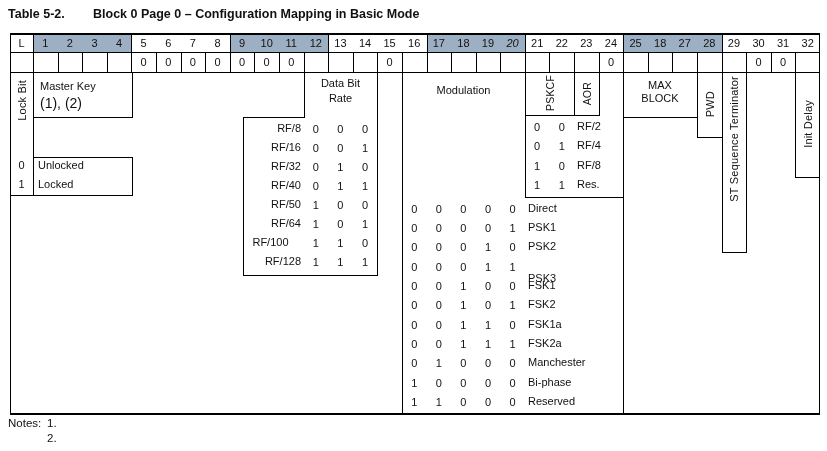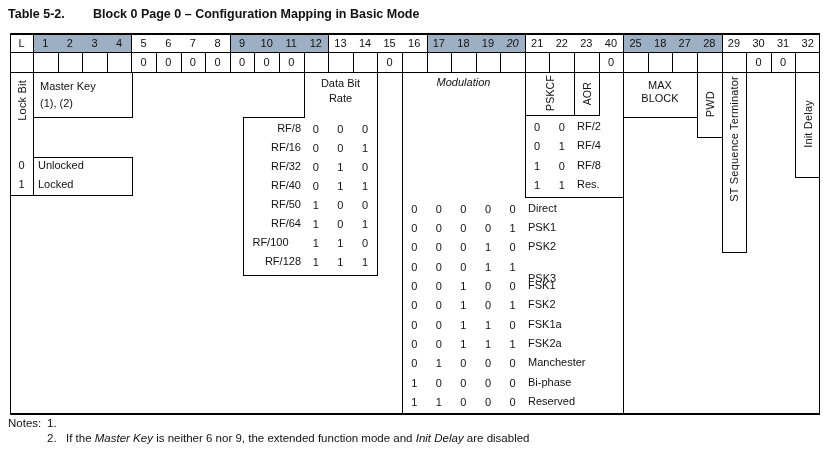--- a/index.html
+++ b/index.html
@@ -120,21 +120,21 @@
       <div class="num" style="left: 352.719px; top: 36px; width: 24.5938px;">14</div>
       <div class="num" style="left: 377.312px; top: 36px; width: 24.5938px;">15</div>
       <div class="num" style="left: 401.906px; top: 36px; width: 24.5938px;">16</div>
       <div class="num" style="left: 426.5px; top: 36px; width: 24.5938px;">17</div>
       <div class="num" style="left: 451.094px; top: 36px; width: 24.5938px;">18</div>
       <div class="num" style="left: 475.688px; top: 36px; width: 24.5938px;">19</div>
       <div class="num" style="left: 500.281px; top: 36px; width: 24.5938px; font-style: italic;">20</div>
       <div class="num" style="left: 524.875px; top: 36px; width: 24.5938px;">21</div>
       <div class="num" style="left: 549.469px; top: 36px; width: 24.5938px;">22</div>
       <div class="num" style="left: 574.062px; top: 36px; width: 24.5938px;">23</div>
-      <div class="num" style="left: 598.656px; top: 36px; width: 24.5938px;">40</div>
+      <div class="num" style="left: 598.656px; top: 36px; width: 24.5938px;">24</div>
       <div class="num" style="left: 623.25px; top: 36px; width: 24.5938px;">25</div>
       <div class="num" style="left: 647.844px; top: 36px; width: 24.5938px;">18</div>
       <div class="num" style="left: 672.438px; top: 36px; width: 24.5938px;">27</div>
       <div class="num" style="left: 697.031px; top: 36px; width: 24.5938px;">28</div>
       <div class="num" style="left: 721.625px; top: 36px; width: 24.5938px;">29</div>
       <div class="num" style="left: 746.219px; top: 36px; width: 24.5938px;">30</div>
       <div class="num" style="left: 770.812px; top: 36px; width: 24.5938px;">31</div>
       <div class="num" style="left: 795.406px; top: 36px; width: 24.5938px;">32</div>
       <div class="num" style="left: 131.375px; top: 55px; width: 24.5938px;">0</div>
       <div class="num" style="left: 155.969px; top: 55px; width: 24.5938px;">0</div>
@@ -148,21 +148,21 @@
       <div class="num" style="left: 746.219px; top: 55px; width: 24.5938px;">0</div>
       <div class="num" style="left: 770.812px; top: 55px; width: 24.5938px;">0</div>
       <div class="vwrap" style="left: 10px; top: 72px; width: 23px; height: 56px;">
         <div class="vtext">Lock Bit</div>
       </div>
       <div class="num" style="left: 10px; top: 158px; width: 23px;">0</div>
       <div class="lbl" style="left: 38px; top: 159px;">Unlocked</div>
       <div class="num" style="left: 10px; top: 177px; width: 23px;">1</div>
       <div class="lbl" style="left: 38px; top: 178px;">Locked</div>
       <div class="lbl" style="left: 40px; top: 80px;">Master Key</div>
-      <div class="lbl" style="left: 40px; top: 97px; font-size: 11px;">(1), (2)</div>
+      <div class="lbl" style="left: 40px; top: 97px; font-size: 14px;">(1), (2)</div>
       <div class="lbl ctr" style="left: 304px; top: 77px; width: 73px;">Data Bit</div>
       <div class="lbl ctr" style="left: 304px; top: 92px; width: 73px;">Rate</div>
       <div class="lbl rt" style="left: 240px; top: 122px; width: 61px;">RF/8</div>
       <div class="num" style="left: 303.531px; top: 122px; width: 24.5938px;">0</div>
       <div class="num" style="left: 328.125px; top: 122px; width: 24.5938px;">0</div>
       <div class="num" style="left: 352.719px; top: 122px; width: 24.5938px;">0</div>
       <div class="lbl rt" style="left: 240px; top: 141px; width: 61px;">RF/16</div>
       <div class="num" style="left: 303.531px; top: 141px; width: 24.5938px;">0</div>
       <div class="num" style="left: 328.125px; top: 141px; width: 24.5938px;">0</div>
       <div class="num" style="left: 352.719px; top: 141px; width: 24.5938px;">1</div>
@@ -183,21 +183,21 @@
       <div class="num" style="left: 328.125px; top: 217px; width: 24.5938px;">0</div>
       <div class="num" style="left: 352.719px; top: 217px; width: 24.5938px;">1</div>
       <div class="lbl rt" style="left: 240px; top: 236px; width: 61px; text-align: center;">RF/100</div>
       <div class="num" style="left: 303.531px; top: 236px; width: 24.5938px;">1</div>
       <div class="num" style="left: 328.125px; top: 236px; width: 24.5938px;">1</div>
       <div class="num" style="left: 352.719px; top: 236px; width: 24.5938px;">0</div>
       <div class="lbl rt" style="left: 240px; top: 255px; width: 61px;">RF/128</div>
       <div class="num" style="left: 303.531px; top: 255px; width: 24.5938px;">1</div>
       <div class="num" style="left: 328.125px; top: 255px; width: 24.5938px;">1</div>
       <div class="num" style="left: 352.719px; top: 255px; width: 24.5938px;">1</div>
-      <div class="lbl ctr" style="left: 402px; top: 76px; width: 123px; font-style: italic;">Modulation</div>
+      <div class="lbl ctr" style="left: 402px; top: 84px; width: 123px;">Modulation</div>
       <div class="num" style="left: 401.906px; top: 201.5px; width: 24.5938px;">0</div>
       <div class="num" style="left: 426.5px; top: 201.5px; width: 24.5938px;">0</div>
       <div class="num" style="left: 451.094px; top: 201.5px; width: 24.5938px;">0</div>
       <div class="num" style="left: 475.688px; top: 201.5px; width: 24.5938px;">0</div>
       <div class="num" style="left: 500.281px; top: 201.5px; width: 24.5938px;">0</div>
       <div class="lbl" style="left: 528px; top: 201.5px;">Direct</div>
       <div class="num" style="left: 401.906px; top: 220.85px; width: 24.5938px;">0</div>
       <div class="num" style="left: 426.5px; top: 220.85px; width: 24.5938px;">0</div>
       <div class="num" style="left: 451.094px; top: 220.85px; width: 24.5938px;">0</div>
       <div class="num" style="left: 475.688px; top: 220.85px; width: 24.5938px;">0</div>
@@ -284,15 +284,14 @@
         <div class="vtext">ST Sequence Terminator</div>
       </div>
       <div class="vwrap" style="left: 795px; top: 72px; width: 25px; height: 104px;">
         <div class="vtext">Init Delay</div>
       </div>
     </div>
   <div id="notes" class="abs" style="left:0;top:0;width:827px;height:451px">
       <div class="noteline" style="left: 8px; top: 416px;">Notes:</div>
       <div class="noteline" style="left: 47px; top: 416px;">1.</div>
       <div class="noteline" style="left: 47px; top: 431px;">2.</div>
-      <div class="noteline" style="left: 66px; top: 431px;"><span>If the </span><span class="it">Master Key</span><span> is neither 6 nor 9, the extended function mode and </span><span class="it">Init Delay</span><span> are disabled</span></div>
     </div>
 </div>
 
 </body></html>

